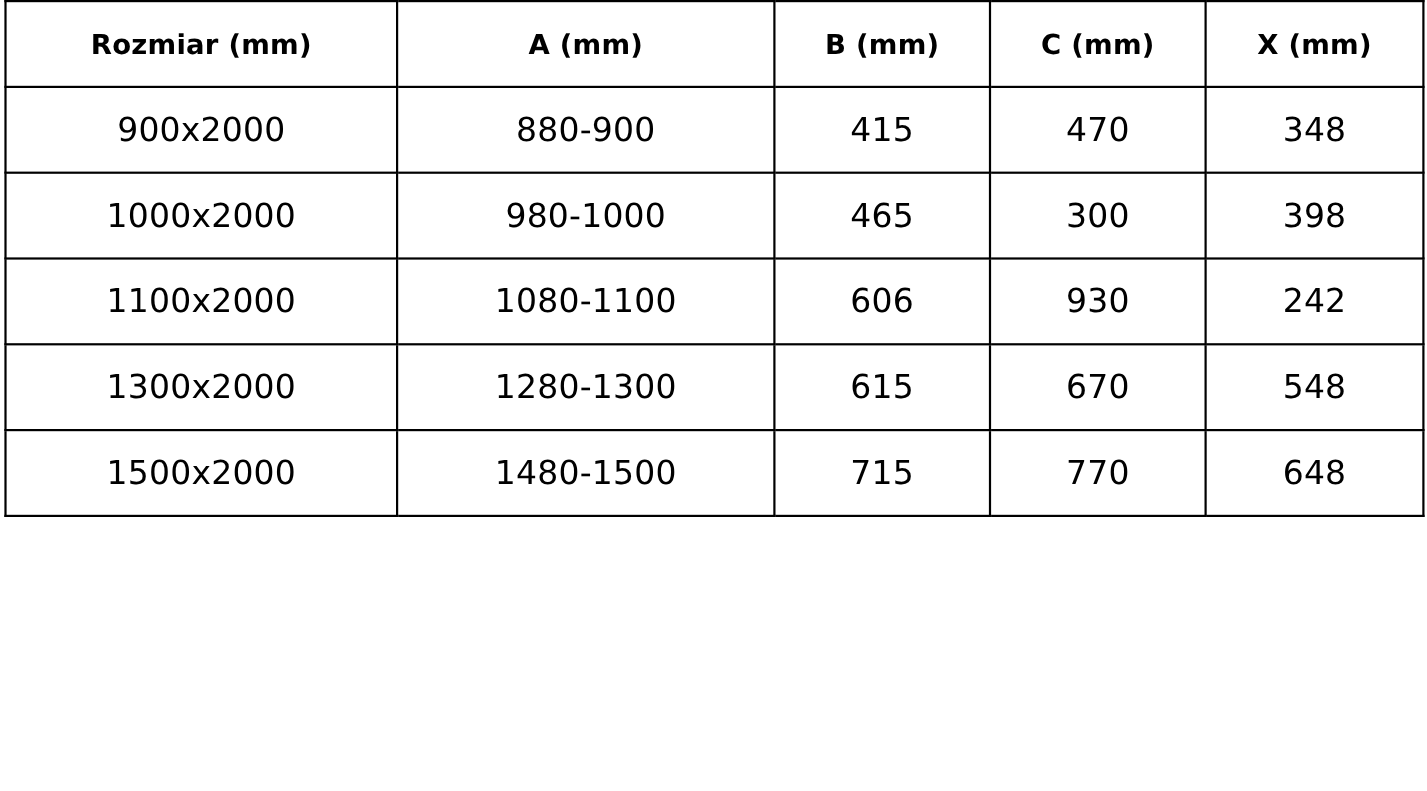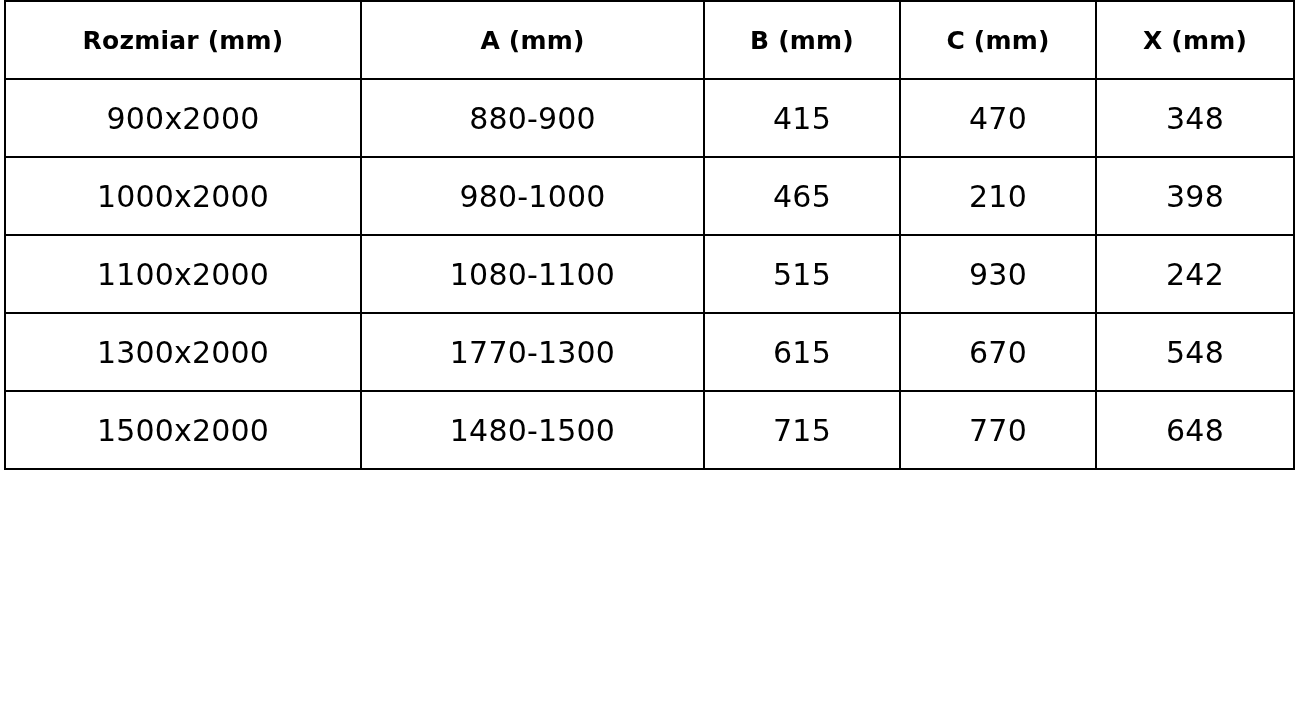--- a/index.html
+++ b/index.html
@@ -81,33 +81,33 @@
         <td>900x2000</td>
         <td>880-900</td>
         <td>415</td>
         <td>470</td>
         <td>348</td>
       </tr>
       <tr>
         <td>1000x2000</td>
         <td>980-1000</td>
         <td>465</td>
-        <td>210</td>
+        <td>300</td>
         <td>398</td>
       </tr>
       <tr>
         <td>1100x2000</td>
         <td>1080-1100</td>
-        <td>515</td>
+        <td>606</td>
         <td>930</td>
         <td>242</td>
       </tr>
       <tr>
         <td>1300x2000</td>
-        <td>1770-1300</td>
+        <td>1280-1300</td>
         <td>615</td>
         <td>670</td>
         <td>548</td>
       </tr>
       <tr>
         <td>1500x2000</td>
         <td>1480-1500</td>
         <td>715</td>
         <td>770</td>
         <td>648</td>

